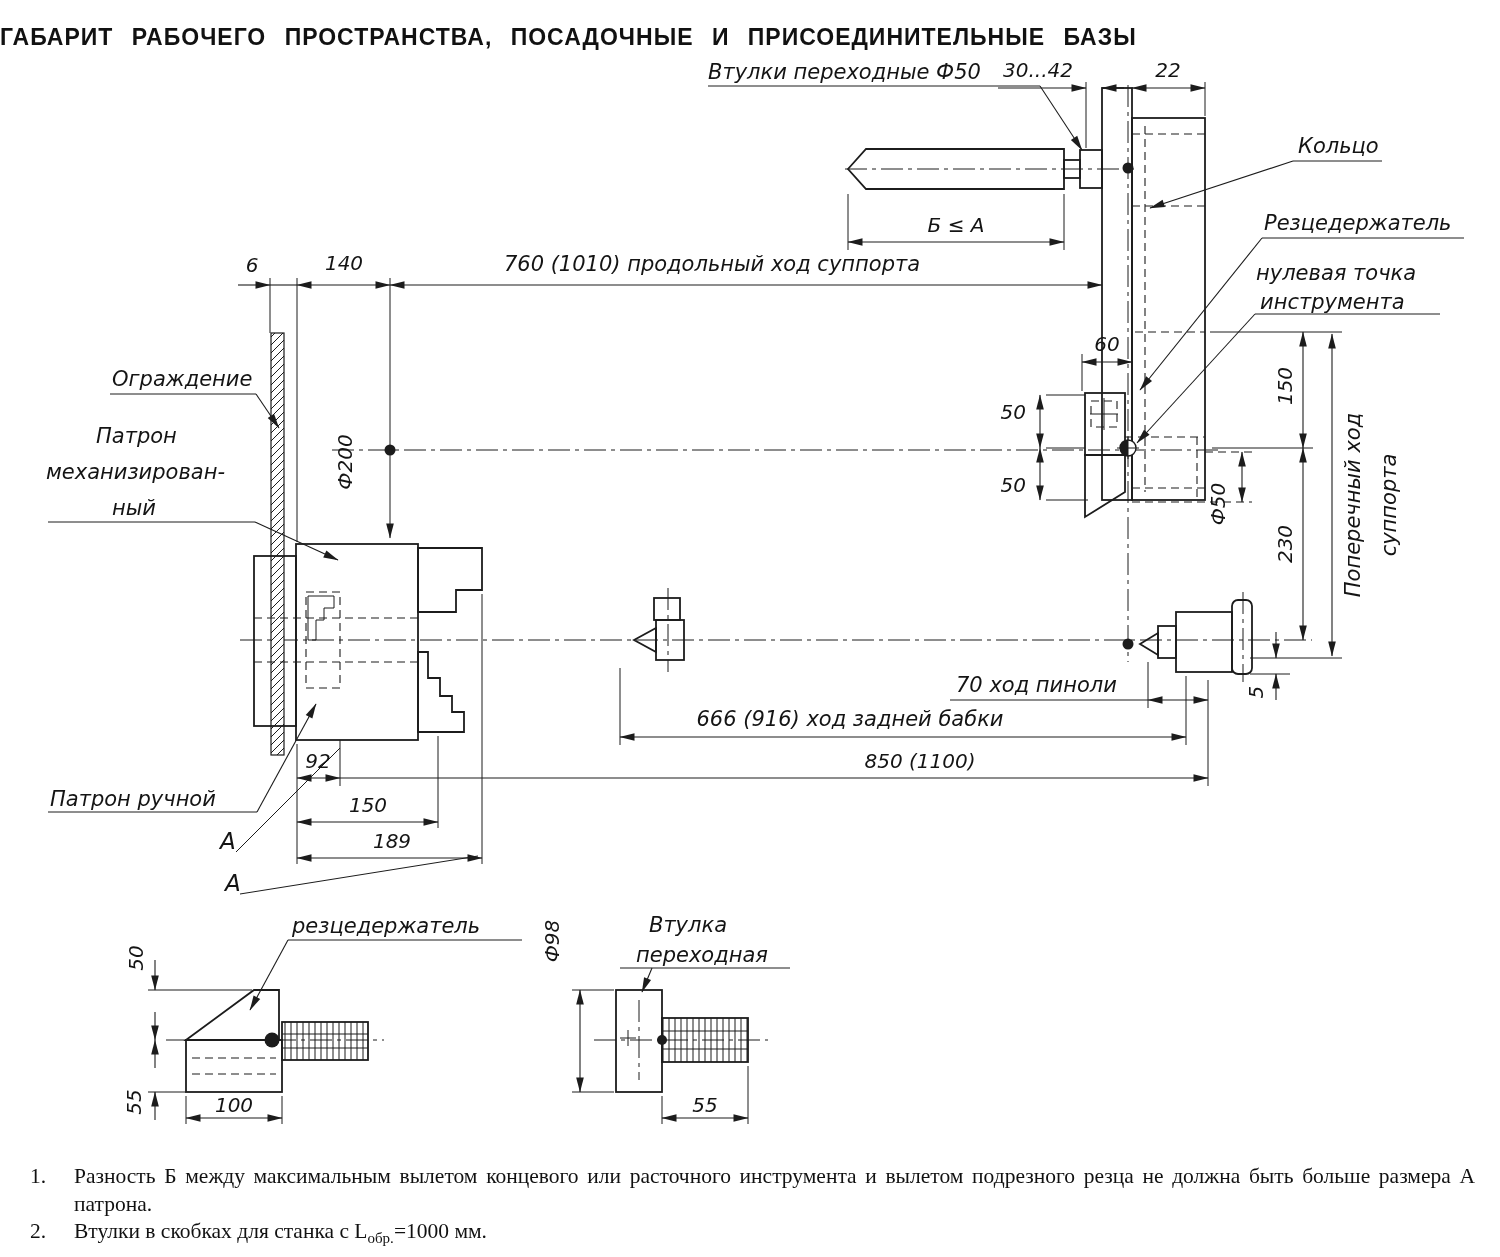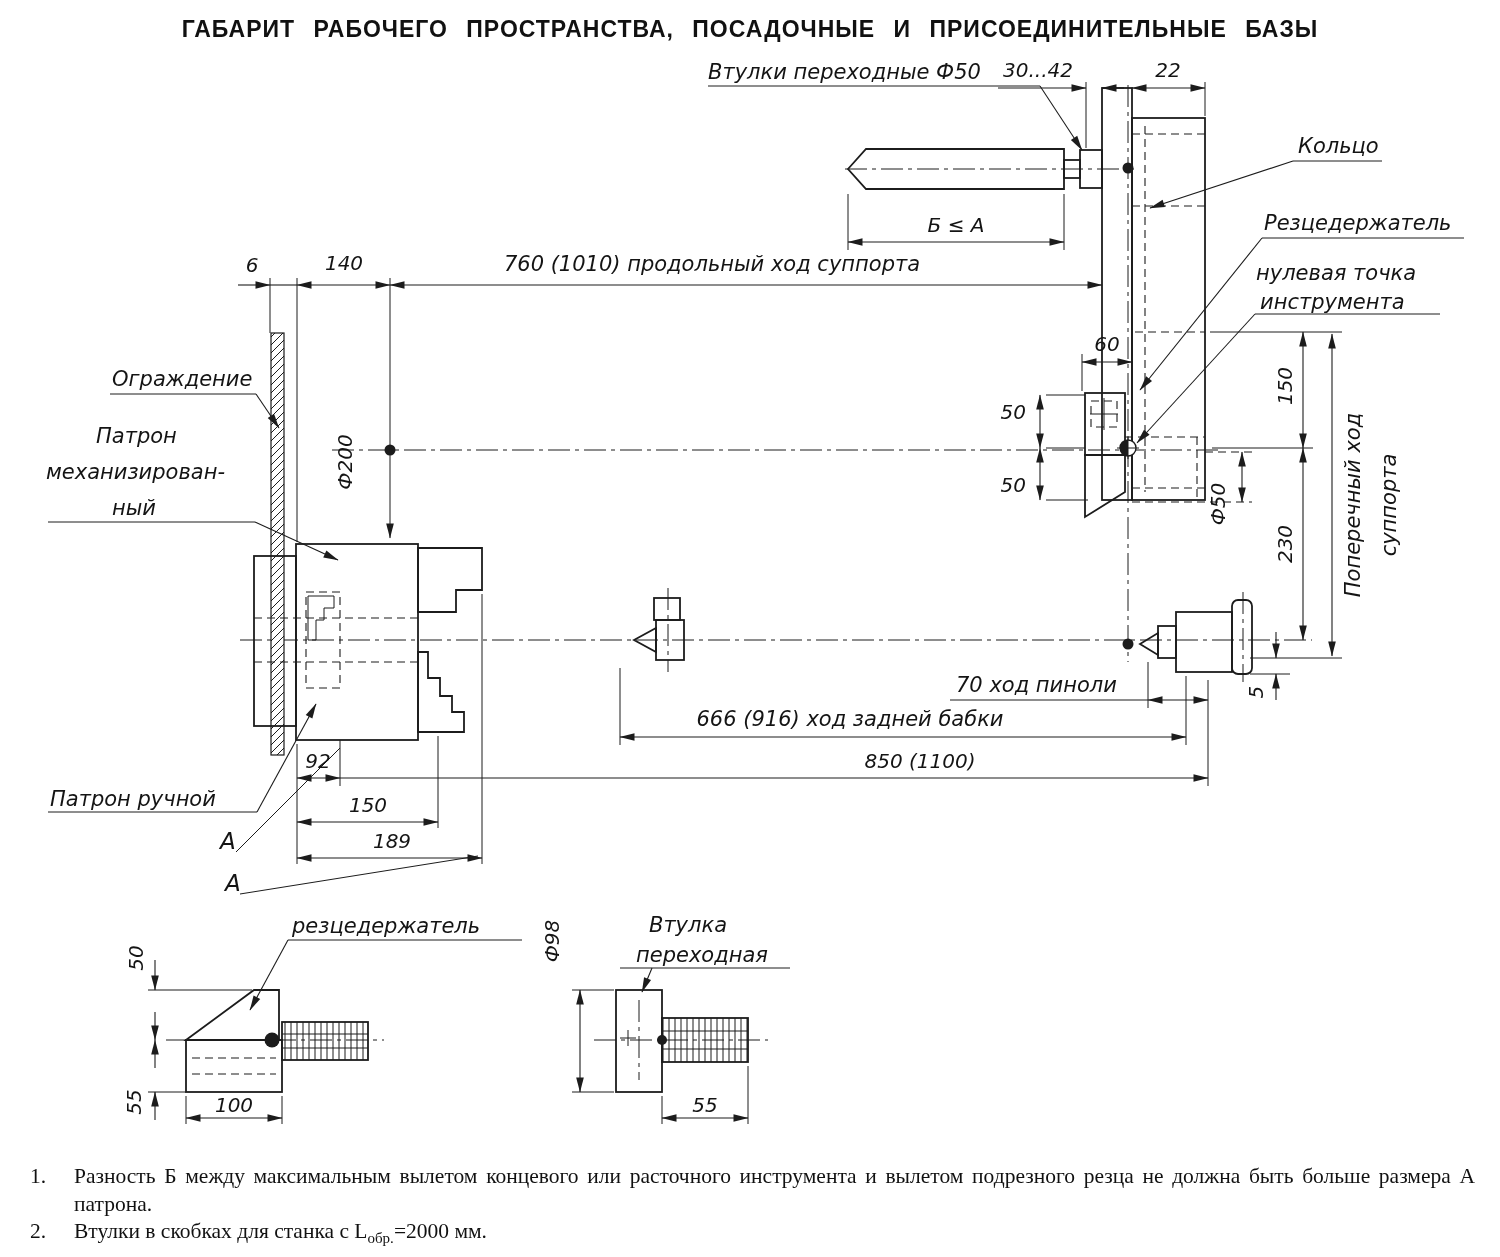--- a/index.html
+++ b/index.html
@@ -1,18 +1,18 @@
 <!DOCTYPE html>
 <html><head>
 <meta charset="utf-8">
 <style>
   html,body{margin:0;padding:0;background:#ffffff;}
   #page{position:relative;width:1500px;height:1257px;background:#ffffff;overflow:hidden;
         font-family:"DejaVu Sans",sans-serif;color:#141414;}
-  #title{position:absolute;top:16px;left:0;width:100%;text-align:center;
+  #title{position:absolute;top:24px;left:0;width:100%;text-align:left;
          font-family:"Liberation Sans",sans-serif;font-weight:bold;font-size:23px;
          letter-spacing:1px;word-spacing:11px;color:#111;}
   svg{position:absolute;top:0;left:0;}
   .ln{stroke:#1c1c1c;stroke-width:1.8;fill:none;stroke-linejoin:miter;}
   .thin{stroke:#1c1c1c;stroke-width:1;fill:none;}
   .dim{stroke:#1c1c1c;stroke-width:1.1;fill:none;}
   .cl{stroke:#1c1c1c;stroke-width:1;fill:none;stroke-dasharray:22 5 4 5;}
   .dash{stroke:#1c1c1c;stroke-width:1.1;fill:none;stroke-dasharray:8 5;}
   .fil{fill:#1c1c1c;stroke:none;}
   text.lbl{font:italic 21px "DejaVu Sans",sans-serif;fill:#141414;}
@@ -297,16 +297,16 @@
     </g>
   </svg>
 
   <div id="notes">
     <div class="note">
       <span class="nnum">1.</span>
       <span>Разность Б между максимальным вылетом концевого или расточного инструмента и вылетом подрезного резца не должна быть больше размера А патрона.</span>
     </div>
     <div class="note">
       <span class="nnum">2.</span>
-      <span>Втулки в скобках для станка с L</span><sub class="sub">обр.</sub><span>=2000 мм.</span>
+      <span>Втулки в скобках для станка с L</span><sub class="sub">обр.</sub><span>=1000 мм.</span>
     </div>
   </div>
 </div>
 
 </body></html>

